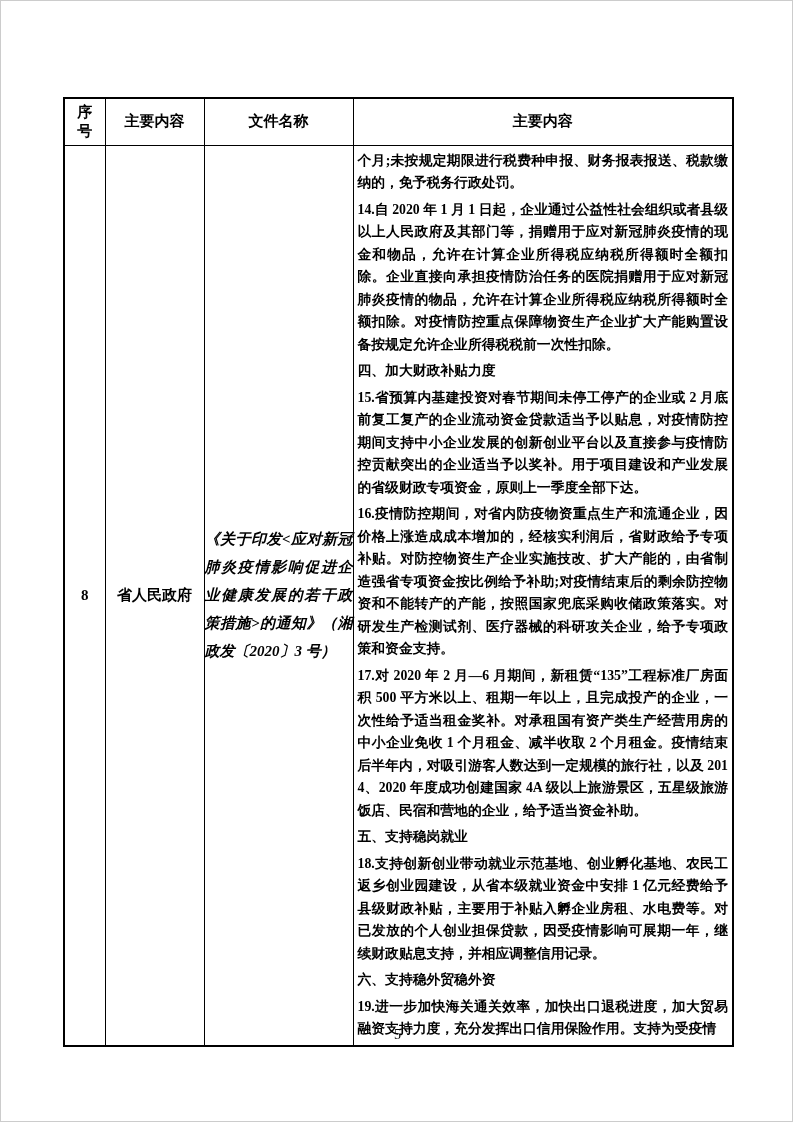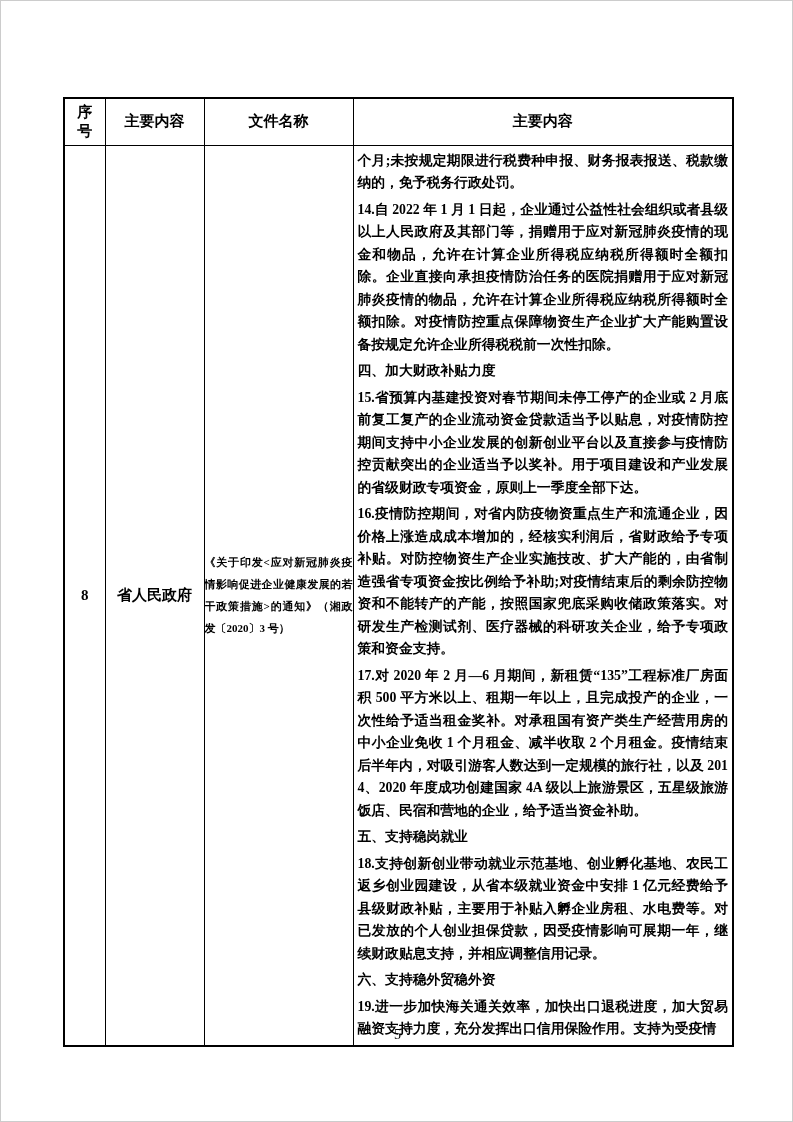--- a/index.html
+++ b/index.html
@@ -52,25 +52,26 @@
     vertical-align: middle;
     font-size: 15px;
     font-weight: 600;
     padding-bottom: 70px;
   }
   td.cell-title {
     vertical-align: middle;
     padding: 0 3px 70px 3px;
   }
   .doc-title {
-    font-size: 11px;
+    font-size: 15px;
     font-weight: 600;
-    line-height: 22px;
+    line-height: 28px;
     text-align: justify;
     word-break: break-all;
+    font-style: italic;
   }
   td.cell-content {
     vertical-align: top;
     padding: 4px 5px 0 10px;
   }
   td.cell-content p {
     margin: 4px;
     font-size: 13.8px;
     font-weight: 600;
     line-height: 22.5px;
@@ -115,21 +116,21 @@
           <div>8</div>
         </td>
         <td class="cell-agency">
           <div>省人民政府</div>
         </td>
         <td class="cell-title">
           <div class="doc-title">《关于印发&lt;应对新冠肺炎疫情影响促进企业健康发展的若干政策措施&gt;的通知》（湘政发〔2020〕3 号）</div>
         </td>
         <td class="cell-content">
           <p>个月;未按规定期限进行税费种申报、财务报表报送、税款缴纳的，免予税务行政处罚。</p>
-          <p>14.自 2022 年 1 月 1 日起，企业通过公益性社会组织或者县级以上人民政府及其部门等，捐赠用于应对新冠肺炎疫情的现金和物品，允许在计算企业所得税应纳税所得额时全额扣除。企业直接向承担疫情防治任务的医院捐赠用于应对新冠肺炎疫情的物品，允许在计算企业所得税应纳税所得额时全额扣除。对疫情防控重点保障物资生产企业扩大产能购置设备按规定允许企业所得税税前一次性扣除。</p>
+          <p>14.自 2020 年 1 月 1 日起，企业通过公益性社会组织或者县级以上人民政府及其部门等，捐赠用于应对新冠肺炎疫情的现金和物品，允许在计算企业所得税应纳税所得额时全额扣除。企业直接向承担疫情防治任务的医院捐赠用于应对新冠肺炎疫情的物品，允许在计算企业所得税应纳税所得额时全额扣除。对疫情防控重点保障物资生产企业扩大产能购置设备按规定允许企业所得税税前一次性扣除。</p>
           <p>四、加大财政补贴力度</p>
           <p>15.省预算内基建投资对春节期间未停工停产的企业或 2 月底前复工复产的企业流动资金贷款适当予以贴息，对疫情防控期间支持中小企业发展的创新创业平台以及直接参与疫情防控贡献突出的企业适当予以奖补。用于项目建设和产业发展的省级财政专项资金，原则上一季度全部下达。</p>
           <p>16.疫情防控期间，对省内防疫物资重点生产和流通企业，因价格上涨造成成本增加的，经核实利润后，省财政给予专项补贴。对防控物资生产企业实施技改、扩大产能的，由省制造强省专项资金按比例给予补助;对疫情结束后的剩余防控物资和不能转产的产能，按照国家兜底采购收储政策落实。对研发生产检测试剂、医疗器械的科研攻关企业，给予专项政策和资金支持。</p>
           <p>17.对 2020 年 2 月—6 月期间，新租赁“135”工程标准厂房面积 500 平方米以上、租期一年以上，且完成投产的企业，一次性给予适当租金奖补。对承租国有资产类生产经营用房的中小企业免收 1 个月租金、减半收取 2 个月租金。疫情结束后半年内，对吸引游客人数达到一定规模的旅行社，以及 2014、2020 年度成功创建国家 4A 级以上旅游景区，五星级旅游饭店、民宿和营地的企业，给予适当资金补助。</p>
           <p>五、支持稳岗就业</p>
           <p>18.支持创新创业带动就业示范基地、创业孵化基地、农民工返乡创业园建设，从省本级就业资金中安排 1 亿元经费给予县级财政补贴，主要用于补贴入孵企业房租、水电费等。对已发放的个人创业担保贷款，因受疫情影响可展期一年，继续财政贴息支持，并相应调整信用记录。</p>
           <p>六、支持稳外贸稳外资</p>
           <p>19.进一步加快海关通关效率，加快出口退税进度，加大贸易融资支持力度，充分发挥出口信用保险作用。支持为受疫情</p>
         </td>
       </tr>

